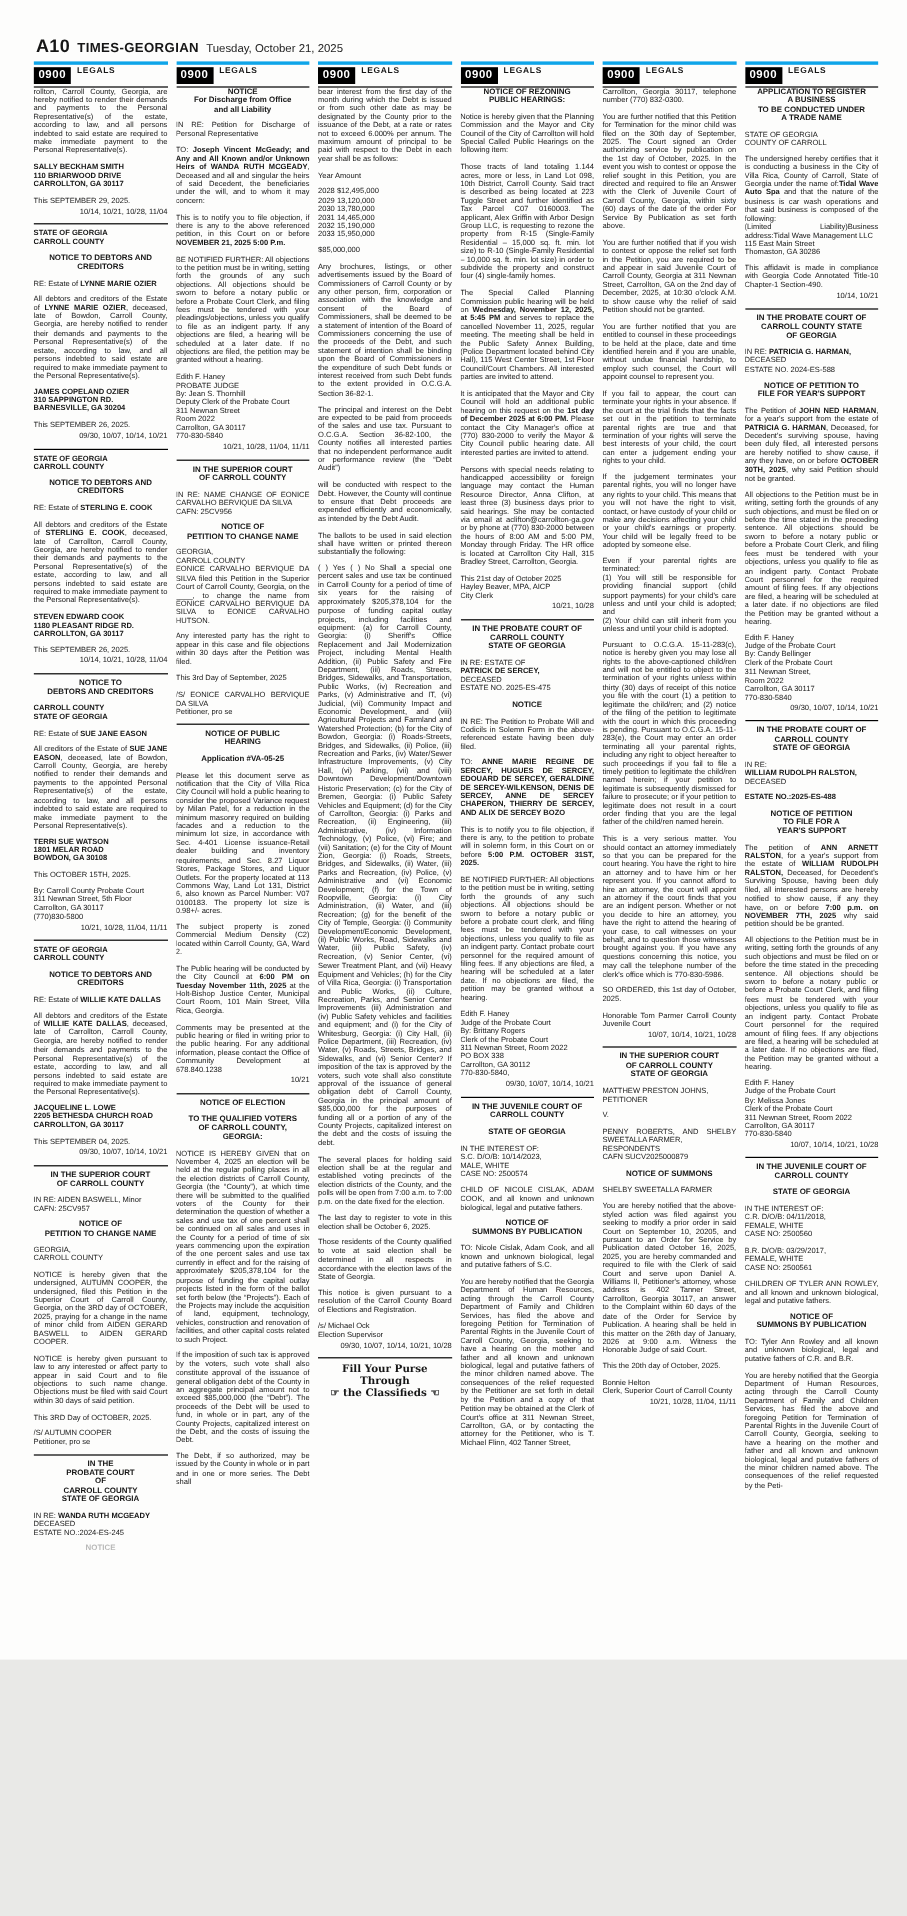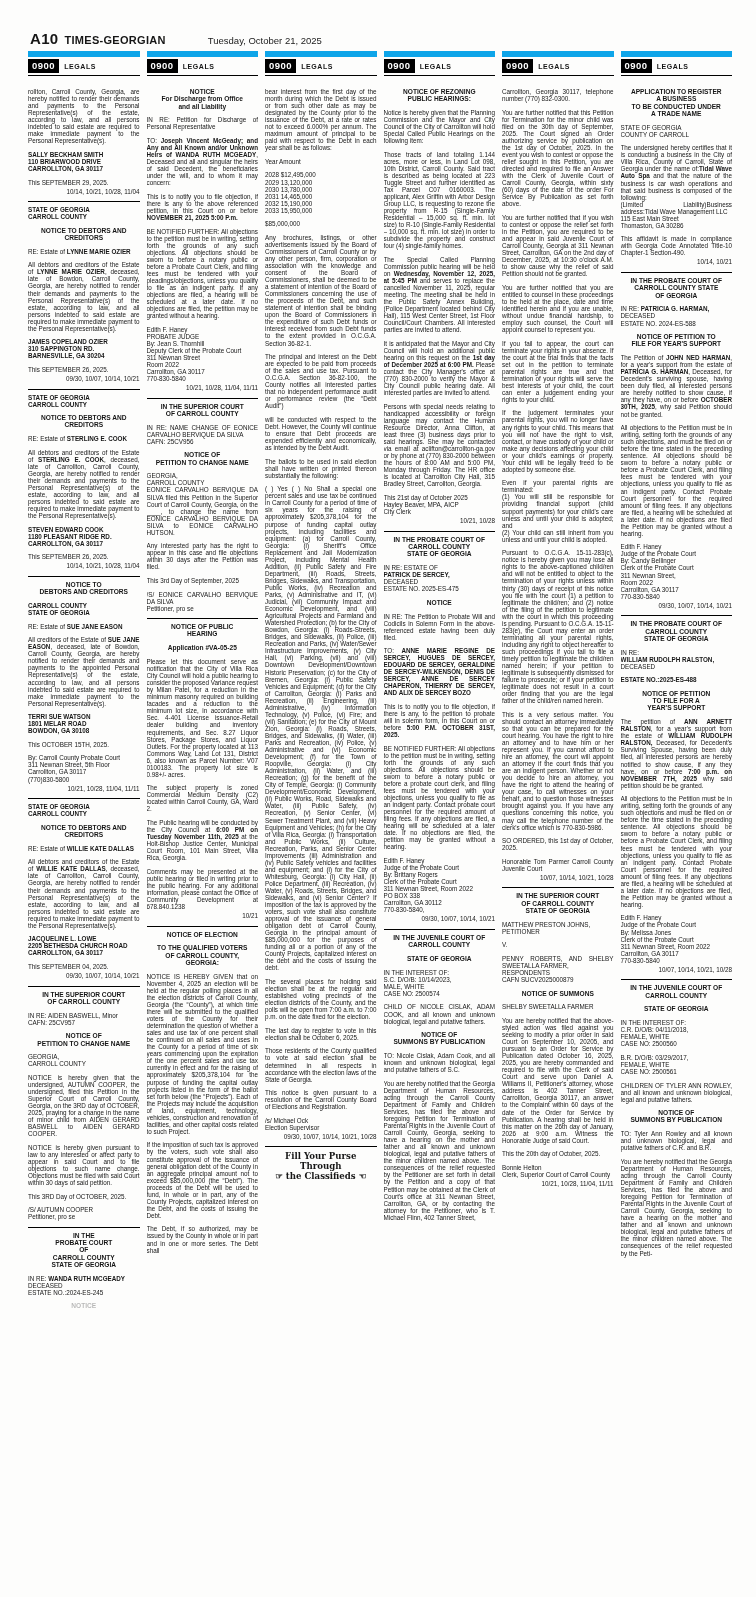--- a/index.html
+++ b/index.html
@@ -1,24 +1,24 @@
 <!DOCTYPE html>
 <html><head>
 <meta charset="utf-8">
 <style>
   html,body{margin:0;padding:0;background:#e9e9e7;}
   body{width:756px;height:1597px;overflow:hidden;font-family:"Liberation Sans",sans-serif;color:#161616;}
-  .sheet{position:relative;width:756px;height:1597px;background:#fdfdfc;box-sizing:border-box;padding:30px 24px 0 28px;}
+  .sheet{position:relative;width:756px;height:1383px;background:#fdfdfc;box-sizing:border-box;padding:30px 24px 0 28px;}
   .masthead{display:flex;align-items:baseline;gap:6px;margin:0 0 4px 2px;}
   .mast-page{font-size:15px;font-weight:bold;letter-spacing:.3px;}
   .mast-paper{font-size:11px;font-weight:bold;letter-spacing:.3px;}
-  .mast-date{font-size:9.5px;color:#222;margin-left:36px;}
+  .mast-date{font-size:9.5px;color:#222;}
   .cols{display:flex;gap:7px;height:1500px;overflow:hidden;}
   .col{flex:1 1 0;min-width:0;overflow:hidden;}
-  .badge-row{border-top:6px solid #0ea5e9;border-bottom:1px solid #000;display:flex;align-items:center;gap:5px;padding:2px 0 2px;margin-bottom:12px;}
+  .badge-row{border-top:3px solid #0ea5e9;border-bottom:1px solid #000;display:flex;gap:5px;padding:2px 0 2px;margin-bottom:0;}
   .badge-code{background:#000;color:#fff;font-weight:bold;font-size:9.5px;line-height:1;padding:2px 4px 2.5px;letter-spacing:.5px;}
   .badge-label{font-weight:bold;font-size:7px;letter-spacing:.6px;}
   .blk{white-space:pre-line;}
   .p{font-size:6.3px;line-height:7.05px;text-align:justify;margin:0 0 6.5px;}
   .pb{font-size:6.3px;line-height:7.05px;font-weight:bold;margin:0 0 6.5px;}
   .h{font-size:6.6px;line-height:7.3px;font-weight:bold;text-align:center;margin:0 0 6.5px;}
   .h.faded{opacity:.3;margin-bottom:2px;}
   .pub{font-size:6.3px;line-height:7.05px;text-align:right;margin:-4.5px 0 6.5px;}
   .rule{border-top:1px solid #000;margin:0 0 4px;}
   .ad{font-family:"DejaVu Serif",serif;font-weight:bold;text-align:center;font-size:8.6px;line-height:10px;margin-top:4px;}

